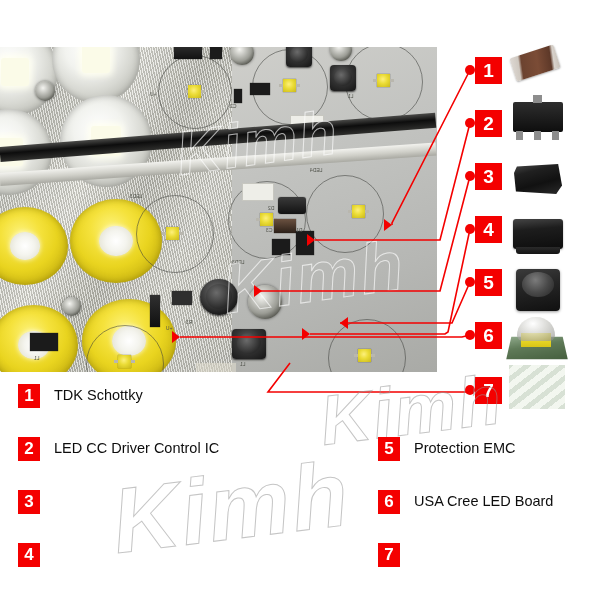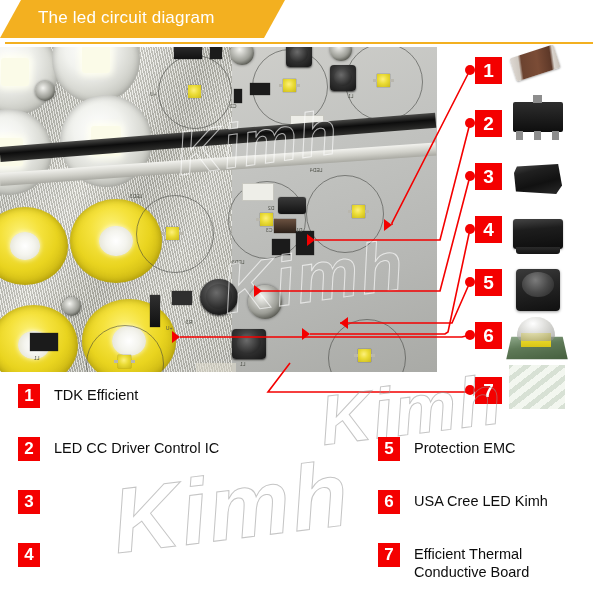--- a/index.html
+++ b/index.html
@@ -201,25 +201,20 @@
     font-family:"Liberation Sans", sans-serif;
     letter-spacing:2px;pointer-events:none;user-select:none;
   }
   .wm.dark{-webkit-text-stroke:1px rgba(255,255,255,.65);}
 </style>
 </head>
 <body>
 
 <div id="stage">
 
-  <div class="hdr-wrap">
-    <div class="hdr-shape"></div>
-    <div class="hdr-title">The led circuit diagram</div>
-    <div class="hdr-rule"></div>
-  </div>
 
   <div class="photo">
     <div class="pcb-bg">
       <div class="pcb-right"></div>
       <div class="pcb-left">
         <div class="stripes"></div>
       </div>
     </div>
 
     <div class="lensring led-clear" style="left:-28px;top:-18px;width:86px;height:86px;"></div>
@@ -368,40 +363,38 @@
   <div class="marker" style="left:475px;top:216px;">4</div>
   <div class="marker" style="left:475px;top:269px;">5</div>
   <div class="marker" style="left:475px;top:322px;">6</div>
   <div class="marker" style="left:475px;top:377px;">7</div>
 
   <div class="wm" style="left:112px;top:455px;font-size:92px;transform:rotate(-7deg);">Kimh</div>
   <div class="wm" style="left:320px;top:370px;font-size:70px;transform:rotate(-7deg);">Kimh</div>
 
   <div class="legend-item" style="left:18px;top:384px;">
     <div class="legend-badge">1</div>
-    <div class="legend-text">TDK Efficient</div>
+    <div class="legend-text">TDK Schottky</div>
   </div>
   <div class="legend-item" style="left:18px;top:437px;">
     <div class="legend-badge">2</div>
     <div class="legend-text">LED CC Driver Control IC</div>
   </div>
   <div class="legend-item" style="left:18px;top:490px;">
     <div class="legend-badge">3</div>
   </div>
   <div class="legend-item" style="left:18px;top:543px;">
     <div class="legend-badge">4</div>
   </div>
 
   <div class="legend-item" style="left:378px;top:437px;">
     <div class="legend-badge">5</div>
     <div class="legend-text">Protection EMC</div>
   </div>
   <div class="legend-item" style="left:378px;top:490px;">
     <div class="legend-badge">6</div>
-    <div class="legend-text">USA Cree LED Kimh</div>
+    <div class="legend-text">USA Cree LED Board</div>
   </div>
   <div class="legend-item" style="left:378px;top:543px;">
     <div class="legend-badge">7</div>
-    <div class="legend-text">Efficient Thermal
-Conductive Board</div>
   </div>
 
 </div>
 
 </body></html>

